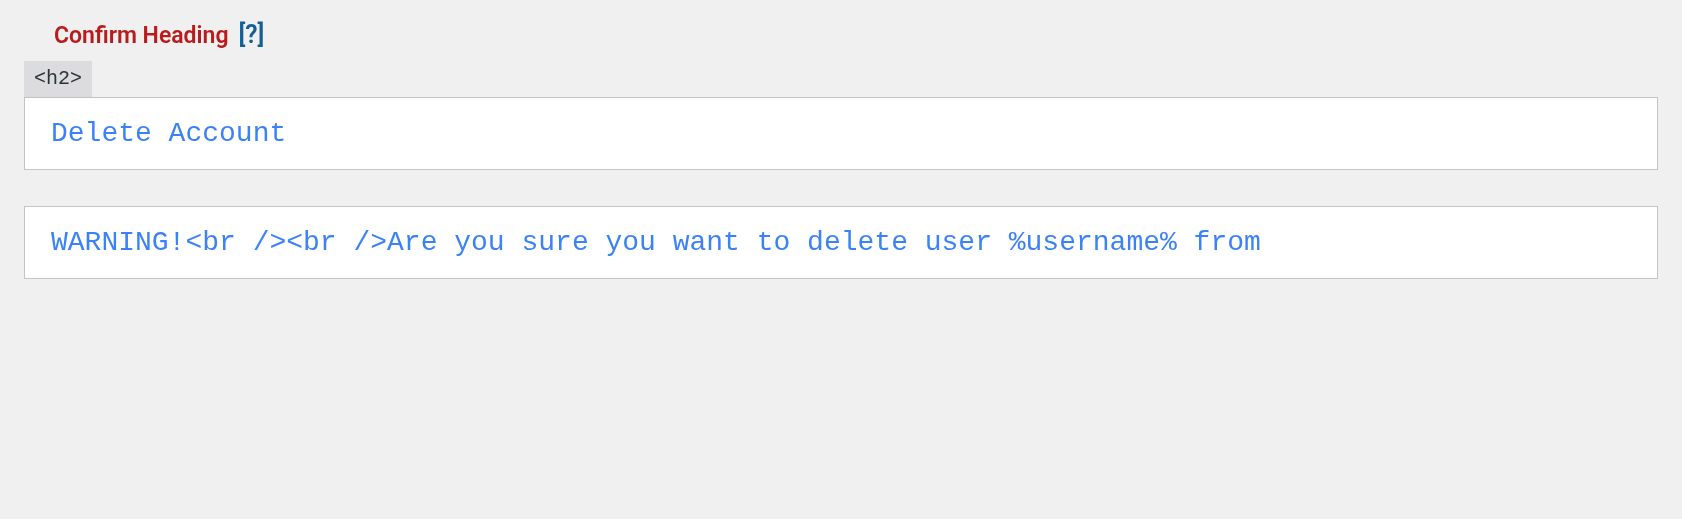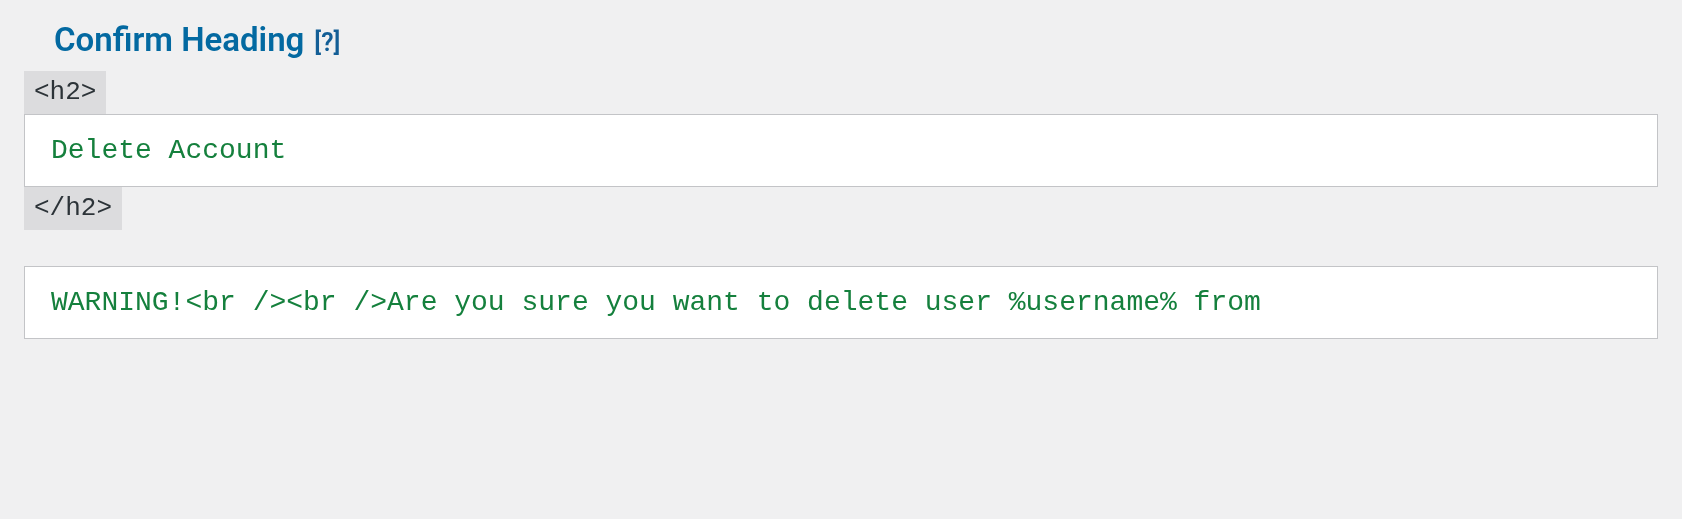--- a/index.html
+++ b/index.html
@@ -18,53 +18,53 @@
       padding: 20px 24px;
     }
     .field-group {
       margin-bottom: 36px;
     }
     .field-label-row {
       margin-left: 30px;
       margin-bottom: 12px;
     }
     .field-label {
-      font-size: 33px;
+      font-size: 23px;
       font-weight: 600;
-      color: #0369a1;
+      color: #b91c1c;
       display: inline;
     }
     .help-link {
       color: #135e96;
       font-size: 25px;
       font-weight: 600;
       cursor: pointer;
       text-decoration: none;
       margin-left: 6px;
     }
     .tag-label {
       display: inline-block;
       background: #dcdcde;
       font-family: Consolas, Monaco, "Courier New", monospace;
-      font-size: 26px;
+      font-size: 20px;
       color: #2c3338;
       padding: 6px 10px;
       margin-bottom: 0;
       line-height: 1.2;
     }
     .tag-label.closing {
       margin-top: 0;
     }
     .text-input {
       width: 100%;
       background: #ffffff;
       border: 1px solid #c3c4c7;
       font-family: Consolas, Monaco, "Courier New", monospace;
       font-size: 28px;
-      color: #15803d;
+      color: #3b82f6;
       padding: 20px 26px;
       outline: none;
       display: block;
     }
     .text-input-warning {
       margin-top: 4px;
     }
     .second-group .field-label-row {
       margin-bottom: 12px;
     }
@@ -74,20 +74,19 @@
 
 <div class="container">
 
   <div class="field-group">
     <div class="field-label-row">
       <span class="field-label">Confirm Heading</span>
       <a class="help-link">[?]</a>
     </div>
     <div class="tag-label">&lt;h2&gt;</div>
     <input type="text" class="text-input" value="Delete Account" style="">
-    <div class="tag-label closing">&lt;/h2&gt;</div>
   </div>
 
   <div class="field-group second-group">
     <input type="text" class="text-input text-input-warning" value="WARNING!&lt;br /&gt;&lt;br /&gt;Are you sure you want to delete user %username% from" style="">
   </div>
 
 </div>
 
 </body></html>

